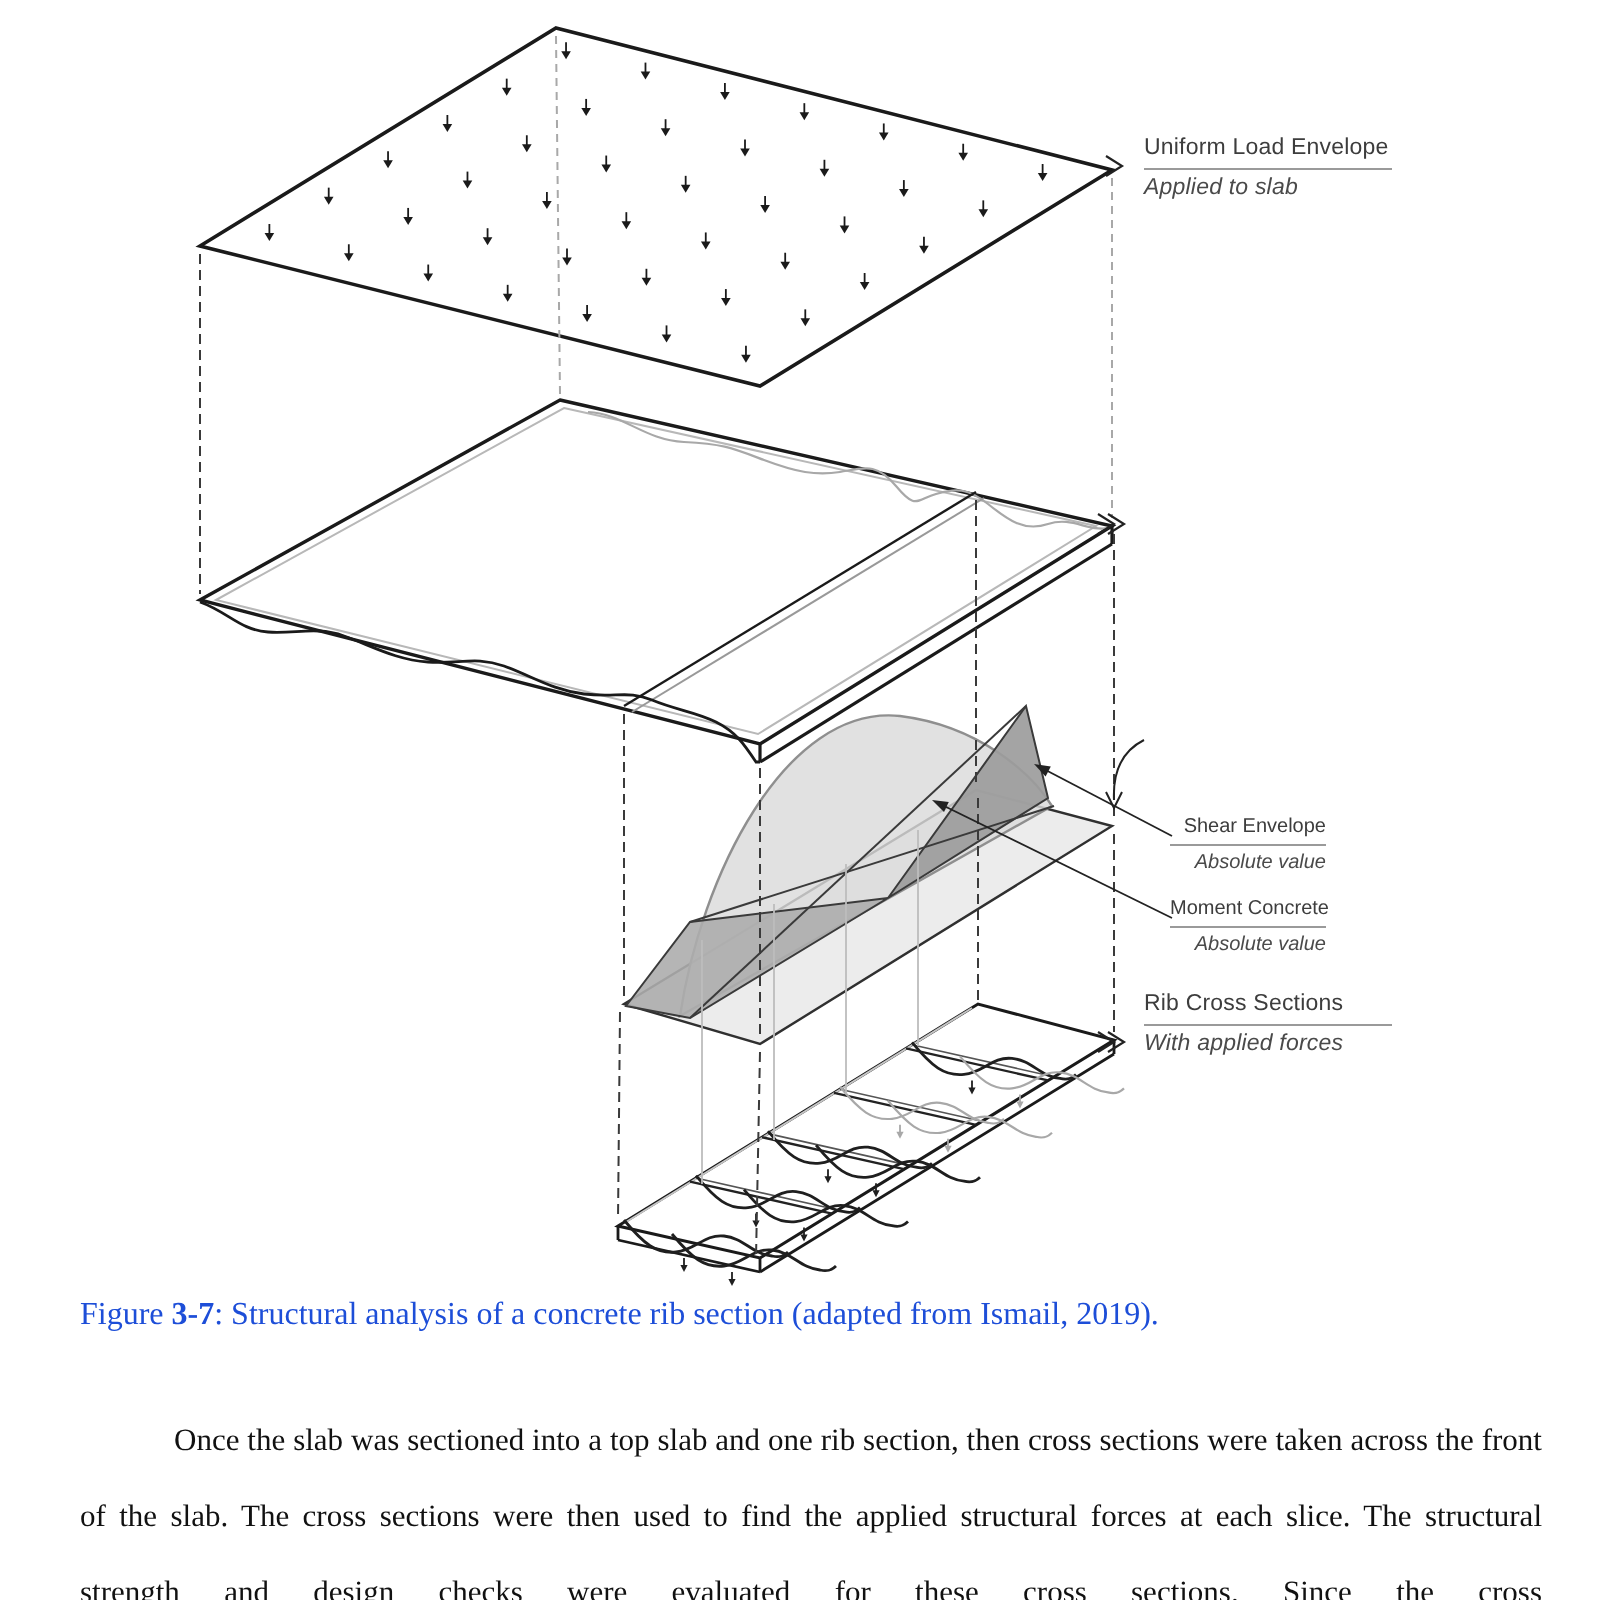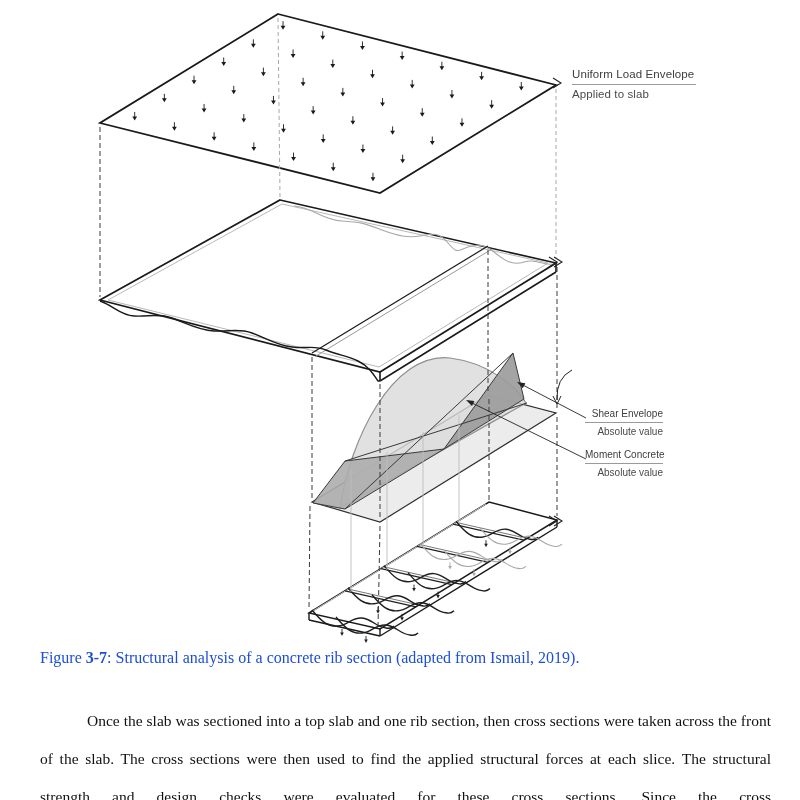--- a/index.html
+++ b/index.html
@@ -1,21 +1,21 @@
 <!DOCTYPE html>
 <html><head>
 <meta charset="utf-8">
 <style>
   html,body{margin:0;padding:0;background:#fff;}
   .page{position:relative;width:775px;height:800px;background:#ffffff;overflow:hidden;
         font-family:"Liberation Sans",sans-serif;}
   svg#diagram{position:absolute;left:0;top:0;}
   .lbl{position:absolute;color:#3d3d3d;}
   .lbl .t{padding-bottom:3px;border-bottom:1px solid #9a9a9a;white-space:nowrap;}
-  .lbl .s{padding-top:3px;white-space:nowrap;color:#4a4a4a;}
+  .lbl .s{font-style:italic;padding-top:3px;white-space:nowrap;color:#4a4a4a;}
   .lbl.big{width:124px;font-size:11.5px;line-height:13px;letter-spacing:.1px;}
   .lbl.small{width:78px;font-size:10px;line-height:11px;text-align:right;}
   .caption{position:absolute;left:40px;top:649px;width:740px;
            font-family:"Liberation Serif",serif;font-size:16px;color:#1d4ed8;}
   .caption b{font-weight:bold;}
   .bodytext{position:absolute;left:40px;top:702px;width:731px;
             font-family:"Liberation Serif",serif;font-size:15.5px;line-height:38px;
             color:#111;text-align:justify;text-align-last:justify;text-indent:47px;}
 </style>
 </head>
@@ -226,19 +226,23 @@
     <div class="s">Applied to slab</div>
   </div>
   <div class="lbl small" style="left:585px;top:408px">
     <div class="t">Shear Envelope</div>
     <div class="s">Absolute value</div>
   </div>
   <div class="lbl small" style="left:585px;top:449px">
     <div class="t">Moment Concrete</div>
     <div class="s">Absolute value</div>
   </div>
+  <div class="lbl big" style="left:572px;top:496px">
+    <div class="t">Rib Cross Sections</div>
+    <div class="s">With applied forces</div>
+  </div>
 
   <div class="caption">
     <span>Figure</span><b> 3-7</b><span>: Structural analysis of a concrete rib section (adapted from Ismail, 2019).</span>
   </div>
 
   <div class="bodytext">Once the slab was sectioned into a top slab and one rib section, then cross sections were taken across the front of the slab. The cross sections were then used to find the applied structural forces at each slice. The structural strength and design checks were evaluated for these cross sections. Since the cross</div>
 </div>
 
 </body></html>

